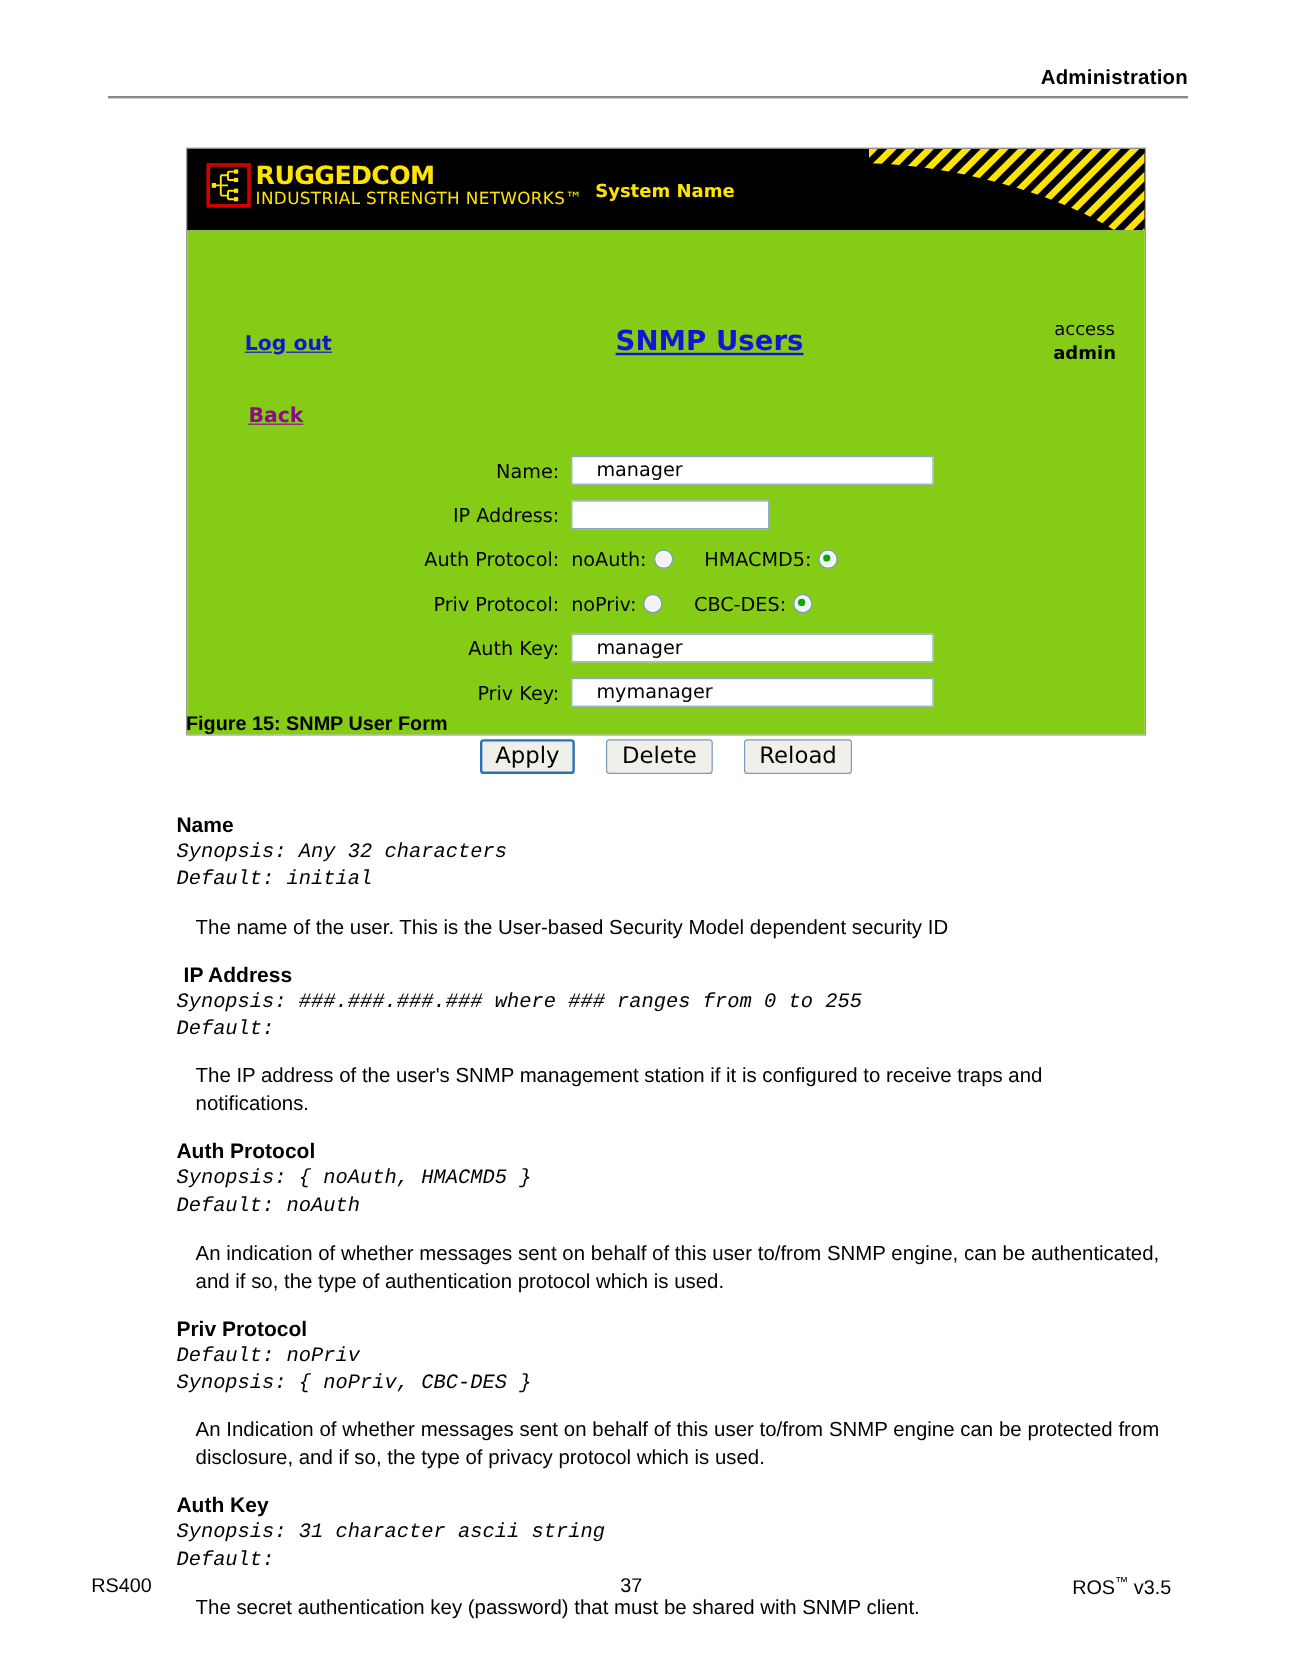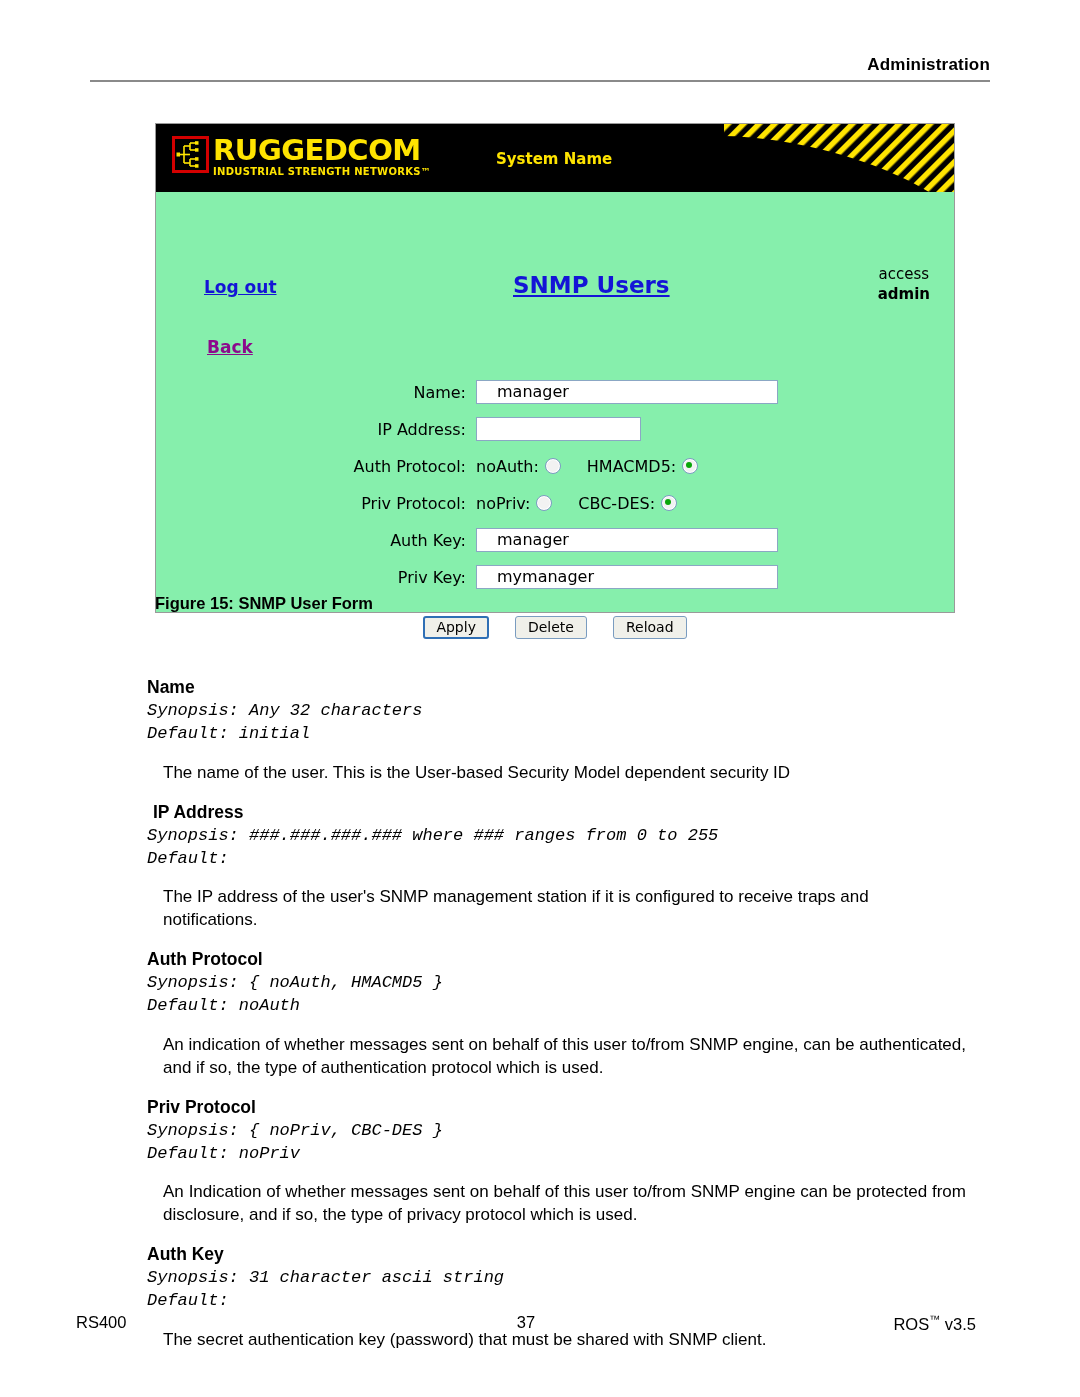--- a/index.html
+++ b/index.html
@@ -70,29 +70,29 @@
     flex: 0 0 auto;
   }
   .logo-mark svg { display:block; }
   .logo-text {
     margin-left: 4px;
     line-height: 1;
   }
   .logo-main {
     font-family: "DejaVu Sans", sans-serif;
     font-weight: bold;
-    font-size: 29px;
+    font-size: 21px;
     color: #ffe400;
     letter-spacing: -0.5px;
     display: block;
   }
   .logo-sub {
     font-family: "DejaVu Sans", sans-serif;
-    font-weight: bold;
-    font-size: 10px;
+    font-weight: normal;
+    font-size: 14px;
     color: #ffe400;
     letter-spacing: 0.3px;
     display: block;
     margin-top: 2px;
     white-space: nowrap;
   }
   .system-name {
     position: absolute;
     left: 340px;
     top: 26px;
@@ -106,21 +106,21 @@
     right: 0;
     top: 0;
     width: 230px;
     height: 68px;
     overflow: hidden;
   }
 
   .page-body {
     position: relative;
     height: 420px;
-    background: #86efac;
+    background: #84cc16;
   }
   .link {
     text-decoration: underline;
     font-family: "DejaVu Sans", sans-serif;
     font-weight: bold;
     cursor: pointer;
   }
   .logout-link {
     position: absolute;
     left: 48px;
@@ -223,21 +223,21 @@
     position: absolute;
     top: 424px;
     left: 0;
     width: 100%;
     display: flex;
     justify-content: center;
     gap: 26px;
   }
   .btn {
     font-family: "DejaVu Sans", sans-serif;
-    font-size: 14px;
+    font-size: 19px;
     padding: 2px 12px 3px;
     background: #f0f0ea;
     border: 1px solid #7a9cc0;
     border-radius: 3px;
     cursor: pointer;
     color: #000;
   }
   .btn.focused {
     border: 2px solid #2f6fb5;
     padding: 1px 11px 2px;
@@ -445,22 +445,22 @@
 
   <div class="sec">
     <h3>Auth Protocol</h3>
     <p class="meta">Synopsis: { noAuth, HMACMD5 }</p>
     <p class="meta">Default: noAuth</p>
     <p class="desc justify">An indication of whether messages sent on behalf of this user to/from SNMP engine, can be authenticated, and if so, the type of authentication protocol which is used.</p>
   </div>
 
   <div class="sec">
     <h3>Priv Protocol</h3>
+    <p class="meta">Default: noPriv</p>
     <p class="meta">Synopsis: { noPriv, CBC-DES }</p>
-    <p class="meta">Default: noPriv</p>
     <p class="desc justify">An Indication of whether messages sent on behalf of this user to/from SNMP engine can be protected from disclosure, and if so, the type of privacy protocol which is used.</p>
   </div>
 
   <div class="sec">
     <h3>Auth Key</h3>
     <p class="meta">Synopsis: 31 character ascii string</p>
     <p class="meta">Default:</p>
     <p class="desc">The secret authentication key (password) that must be shared with SNMP client.</p>
   </div>
 

